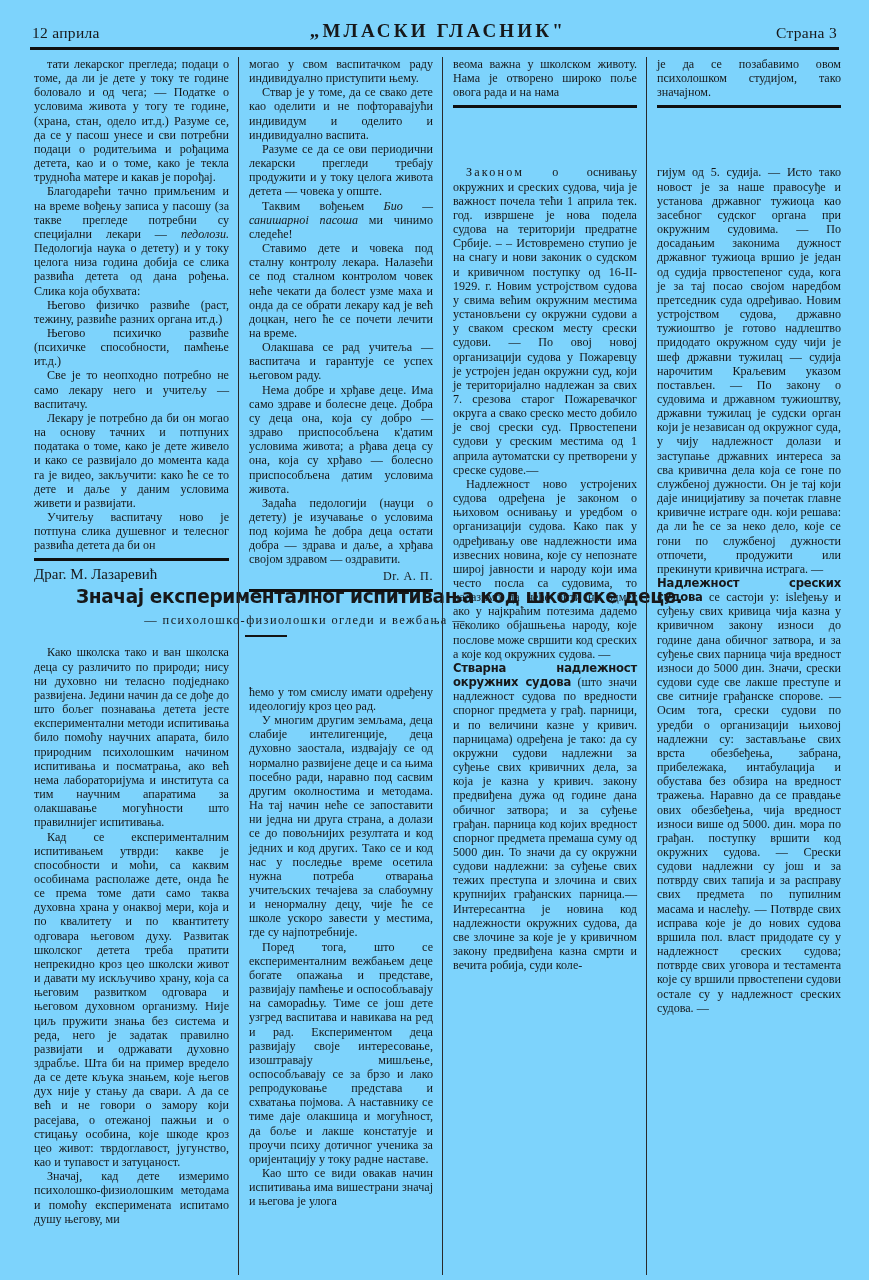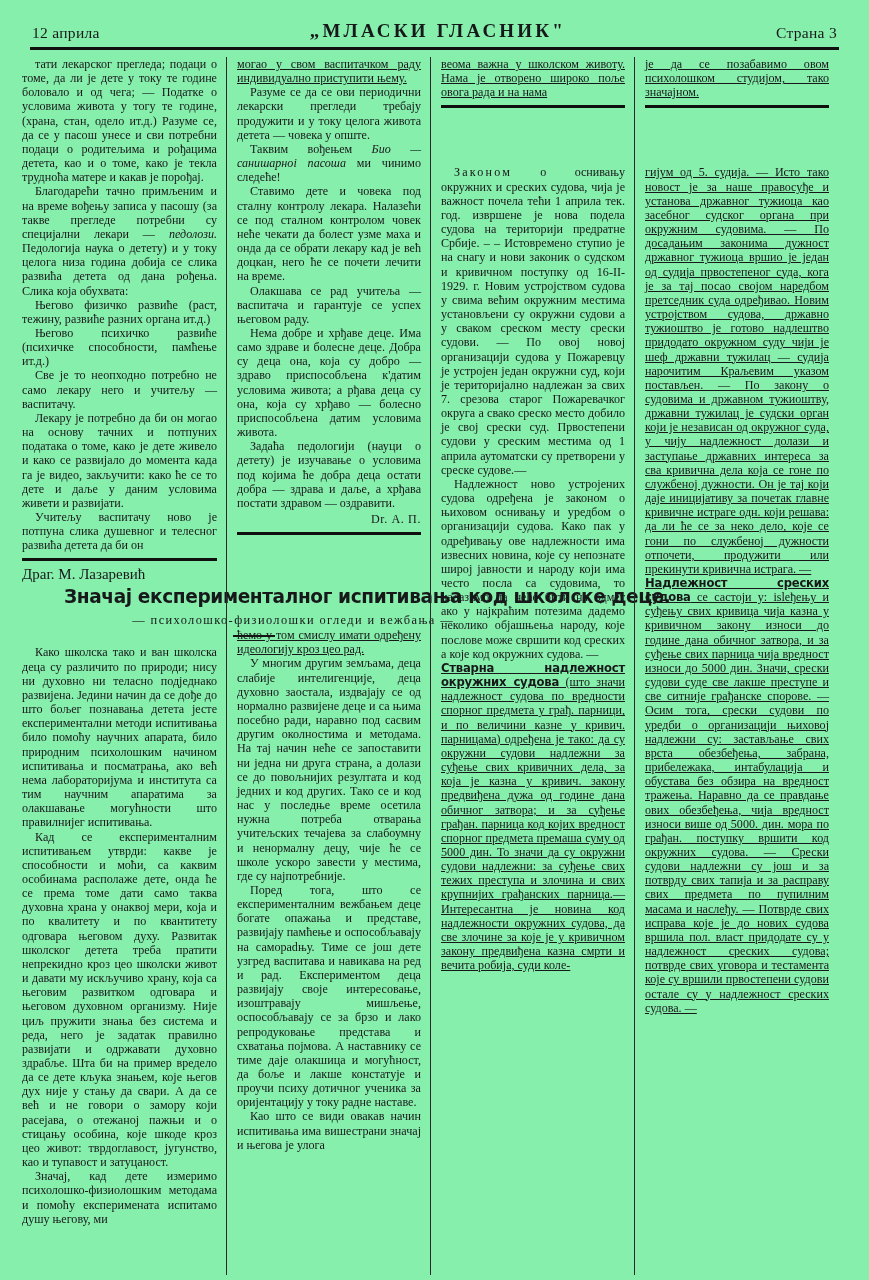--- a/index.html
+++ b/index.html
@@ -13,21 +13,21 @@
     font-family: "Liberation Serif", "DejaVu Serif", serif;
     color: #17181a;
     overflow: hidden;
   }
   .page {
     position: relative;
     width: 869px;
     height: 1280px;
     box-sizing: border-box;
     padding: 0 22px;
-    background: #86efac;
+    background: #7dd3fc;
   }
 
   
   .masthead {
     position: relative;
     display: flex;
     align-items: flex-end;
     justify-content: space-between;
     height: 44px;
     padding: 0 10px 2px 10px;
@@ -54,38 +54,39 @@
   
   .columns {
     display: flex;
     margin-top: 7px;
     height: 1218px;
   }
   .col {
     width: 195px;
     box-sizing: border-box;
     position: relative;
+    margin-left: 12px;
   }
   .col + .col {
     border-left: 1px solid #2a2a2a;
     padding-left: 10px;
     margin-left: 9px;
   }
   .col-inner {
     font-size: 12.1px;
     line-height: 14.15px;
     text-align: justify;
     text-justify: inter-word;
     hyphens: manual;
   }
   p {
     margin: 0;
     text-indent: 13px;
   }
-  p.noindent { text-indent: 0; text-decoration: underline; }
+  p.noindent { text-indent: 0; }
   .ital { font-style: italic; }
   .sig {
     text-align: right;
     text-indent: 0;
     margin-top: 2px;
     letter-spacing: 0.6px;
   }
   .spaced { letter-spacing: 2.2px; }
 
   
@@ -190,26 +191,27 @@
       <div class="col-inner">
         <p>Како школска тако и ван школска деца су различито по природи; нису ни духовно ни теласно подједнако развијена. Једини начин да се дође до што бољег познавања детета јесте експериментални методи испитивања било помоћу научних апарата, било природним психолошким начином испитивања и посматрања, ако већ нема лабораторијума и института са тим научним апаратима за олакшавање могућности што правилнијег испитивања.</p>
         <p>Кад се експерименталним испитивањем утврди: какве је способности и моћи, са каквим особинама располаже дете, онда ће се према томе дати само таква духовна храна у онаквој мери, која и по квалитету и по квантитету одговара његовом духу. Развитак школског детета треба пратити непрекидно кроз цео школски живот и давати му искључиво храну, која са његовим развитком одговара и његовом духовном организму. Није циљ пружити знања без система и реда, него је задатак правилно развијати и одржавати духовно здрабље. Шта би на пример вредело да се дете кљука знањем, које његов дух није у стању да свари. А да се већ и не говори о замору који расејава, о отежаној пажњи и о стицању особина, које шкоде кроз цео живот: тврдоглавост, југунство, као и тупавост и затуцаност.</p>
         <p>Значај, кад дете измеримо психолошко-физиолошким методама и помоћу експеримената испитамо душу његову, ми</p>
       </div>
     </div>
 
     <div class="col">
       <div class="col-inner">
         <p class="noindent">могао у свом васпитачком раду индивидуално приступити њему.</p>
+        <p>Ствар је у томе, да се свако дете као оделити и не пофторавајући индивидум и оделито и индивидуално васпита.</p>
         <p>Разуме се да се ови периодични лекарски прегледи требају продужити и у току целога живота детета — човека у опште.</p>
         <p><span>Таквим вођењем </span><span class="ital">Био — санишарноi пасоша</span><span> ми чинимо следеће!</span></p>
         <p>Ставимо дете и човека под сталну контролу лекара. Налазећи се под сталном контролом човек неће чекати да болест узме маха и онда да се обрати лекару кад је већ доцкан, него ће се почети лечити на време.</p>
         <p>Олакшава се рад учитеља — васпитача и гарантује се успех његовом раду.</p>
         <p>Нема добре и хрђаве деце. Има само здраве и болесне деце. Добра су деца она, која су добро — здраво приспособљена к'датим условима живота; а рђава деца су она, која су хрђаво — болесно приспособљена датим условима живота.</p>
-        <p>Задаћа педологији (науци о детету) је изучавање о условима под којима ће добра деца остати добра — здрава и даље, а хрђава постати здравом — оздравити.</p>
+        <p>Задаћа педологији (науци о детету) је изучавање о условима под којима ће добра деца остати добра — здрава и даље, а хрђава својом здравом — оздравити.</p>
         <p class="sig">Dr. А. П.</p>
       </div>
 
       <div class="art-rule-heavy"></div>
 
       <div style="height:88px" class="headgap"></div>
 
       <div class="col-inner">
         <p class="noindent">ћемо у том смислу имати одређену идеологију кроз цео рад.</p>
         <p>У многим другим земљама, деца слабије интелигенције, деца духовно заостала, издвајају се од нормално развијене деце и са њима посебно ради, наравно под сасвим другим околностима и методама. На тај начин неће се запоставити ни једна ни друга страна, а долази се до повољнијих резултата и код једних и код других. Тако се и код нас у последње време осетила нужна потреба отварања учитељских течајева за слабоумну и ненормалну децу, чије ће се школе ускоро завести у местима, где су најпотребније.</p>

